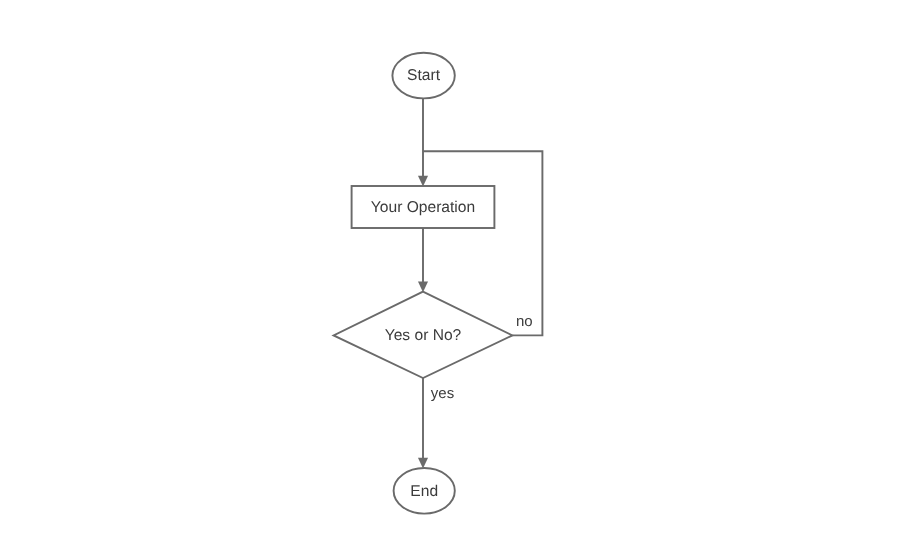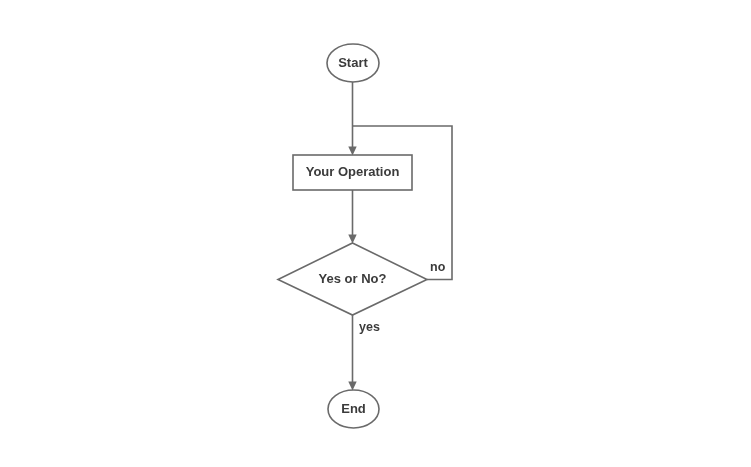--- a/index.html
+++ b/index.html
@@ -12,21 +12,20 @@
     width: 751px;
     height: 467px;
     overflow: hidden;
     font-family: "Liberation Sans", sans-serif;
   }
   #canvas {
     position: relative;
     width: 751px;
     height: 345px;
     background: #ffffff;
-    font-weight: bold;
   }
   #flow-svg {
     position: absolute;
     top: 0;
     left: 0;
     width: 751px;
     height: 467px;
     display: block;
   }
   .node-shape {

